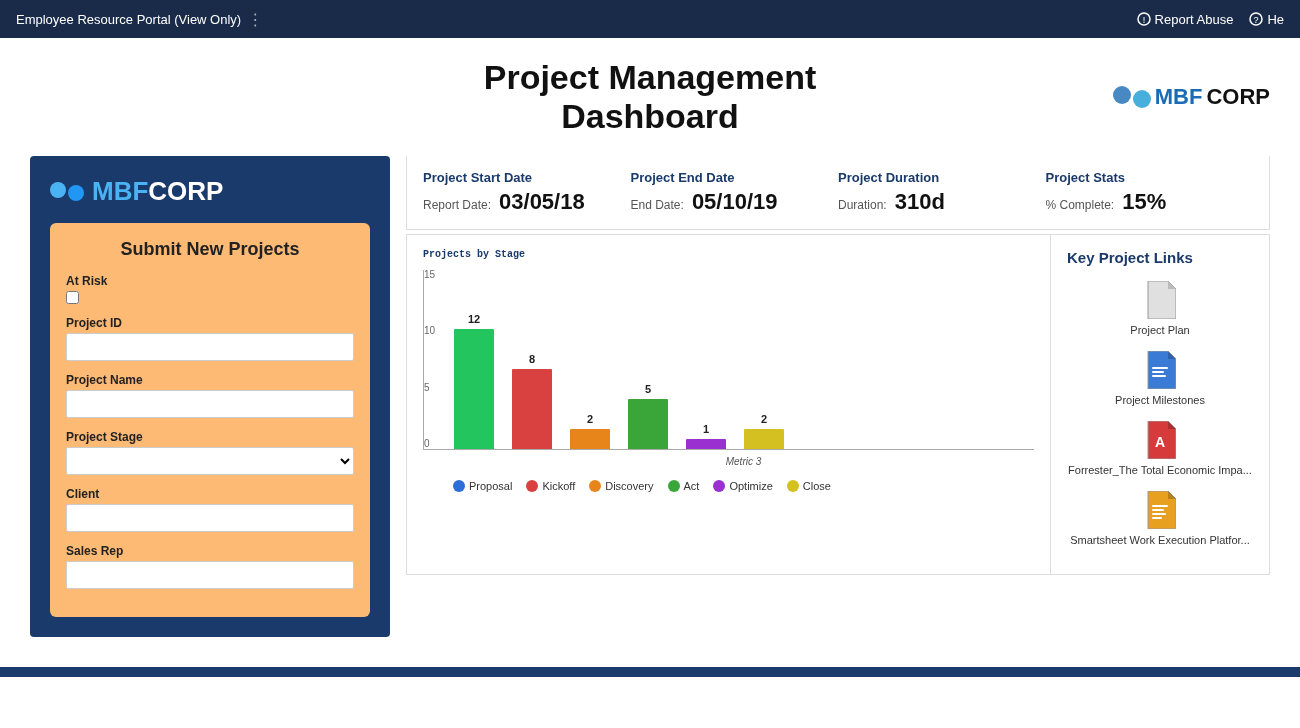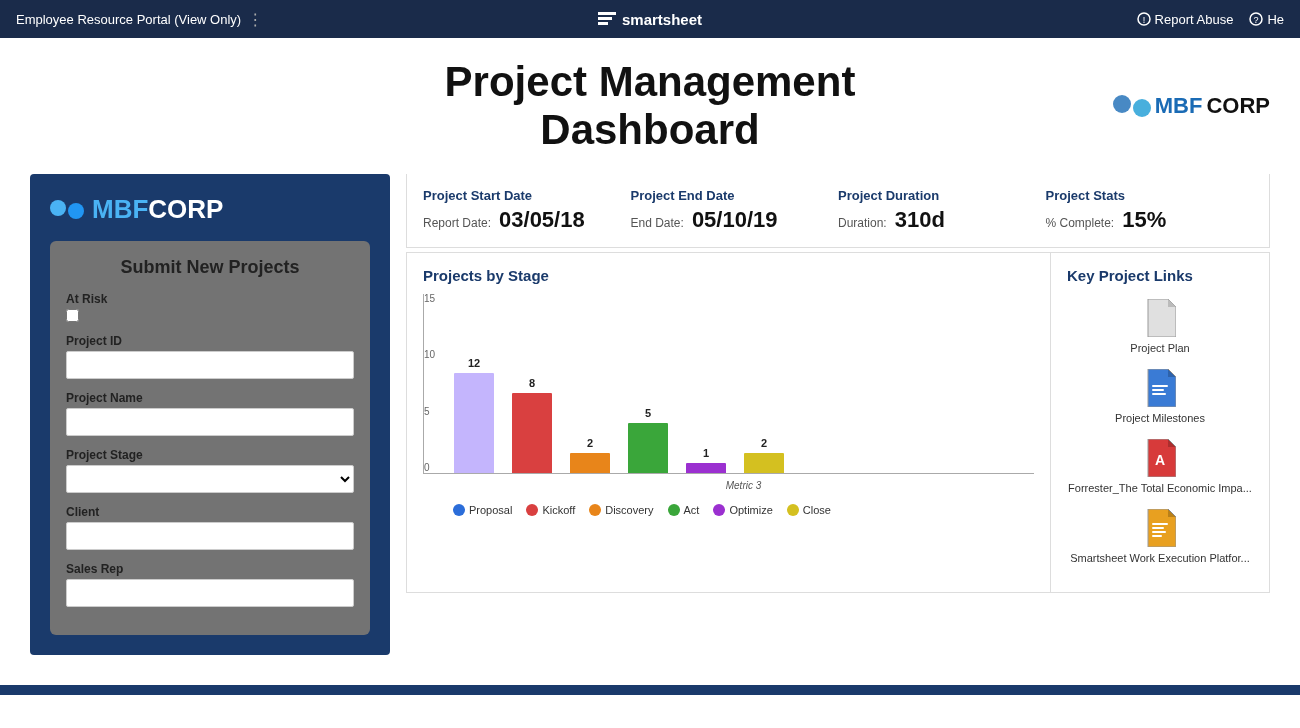--- a/index.html
+++ b/index.html
@@ -24,21 +24,21 @@
     .main-content { padding: 20px 30px; }
 
     
     .dashboard-header {
       display: flex;
       align-items: center;
       justify-content: space-between;
       margin-bottom: 20px;
     }
     .dashboard-title {
-      font-size: 42px;
+      font-size: 34px;
       font-weight: 900;
       color: #111;
       text-align: center;
       flex: 1;
     }
     .mbf-logo {
       display: flex;
       align-items: center;
       gap: 4px;
       font-size: 22px;
@@ -88,21 +88,21 @@
     .logo-wave {
       width: 16px;
       height: 16px;
       border-radius: 50%;
       background: #4ab3f4;
     }
     .logo-wave:nth-child(2) { background: #2196f3; margin-top: 3px; }
 
     
     .form-container {
-      background: #737373;
+      background: #fdba74;
       border-radius: 6px;
       padding: 16px;
       color: #333;
     }
     .form-title {
       font-size: 18px;
       font-weight: 700;
       color: #222;
       margin-bottom: 14px;
       text-align: center;
@@ -167,24 +167,25 @@
     }
 
     
     .chart-area {
       flex: 1;
       padding: 14px 16px;
       border: 1px solid #ddd;
       border-right: none;
     }
     .chart-title {
-      font-size: 15px;
+      font-size: 10px;
       font-weight: 700;
       color: #1a3a6b;
       margin-bottom: 10px;
+      font-family: Liberation Mono, monospace;
     }
 
     
     .bar-chart-wrapper {
       position: relative;
       height: 200px;
     }
     .bar-chart {
       display: flex;
       align-items: flex-end;
@@ -259,29 +260,20 @@
       margin-top: 10px;
     }
   </style>
 </head>
 <body>
 
 <div class="topbar">
   <div class="topbar-left">
     <span>Employee Resource Portal (View Only)</span>
     <span class="topbar-dots">⋮</span>
-  </div>
-  <div class="topbar-center">
-
-    <svg width="18" height="14" viewBox="0 0 18 14">
-      <rect x="0" y="0" width="18" height="3" fill="#fff"></rect>
-      <rect x="0" y="5" width="14" height="3" fill="#fff"></rect>
-      <rect x="0" y="10" width="10" height="3" fill="#fff"></rect>
-    </svg>
-    <span style="font-weight:600;font-size:15px;">smartsheet</span>
   </div>
   <div class="topbar-right">
     <span style="display:flex;align-items:center;gap:4px;cursor:pointer;">
       <svg width="14" height="14" viewBox="0 0 14 14">
           <circle cx="7" cy="7" r="6" fill="none" stroke="#fff" stroke-width="1.5"></circle>
           <text x="7" y="11" text-anchor="middle" font-size="9" fill="#fff">!</text>
         </svg>
       <span>Report Abuse</span>
     </span>
     <span style="display:flex;align-items:center;gap:4px;cursor:pointer;">
@@ -413,21 +405,21 @@
             <div class="bar-chart" id="barChart">
 
               <div class="y-axis-labels">
                 <span class="y-label">15</span>
                 <span class="y-label">10</span>
                 <span class="y-label">5</span>
                 <span class="y-label">0</span>
               </div>
 
             <div class="bar-group">
-                  <div class="bar" style="width: 40px; height: 100px; background: #c4b5fd; position: relative;">
+                  <div class="bar" style="width: 40px; height: 120px; background: #22c55e; position: relative;">
                     <span class="bar-label-top">12</span>
                   </div>
                 </div>
                 <div class="bar-group">
                   <div class="bar" style="width: 40px; height: 80px; background: rgb(217, 64, 64); position: relative;">
                     <span class="bar-label-top">8</span>
                   </div>
                 </div>
                 <div class="bar-group">
                   <div class="bar" style="width: 40px; height: 20px; background: rgb(232, 133, 26); position: relative;">

